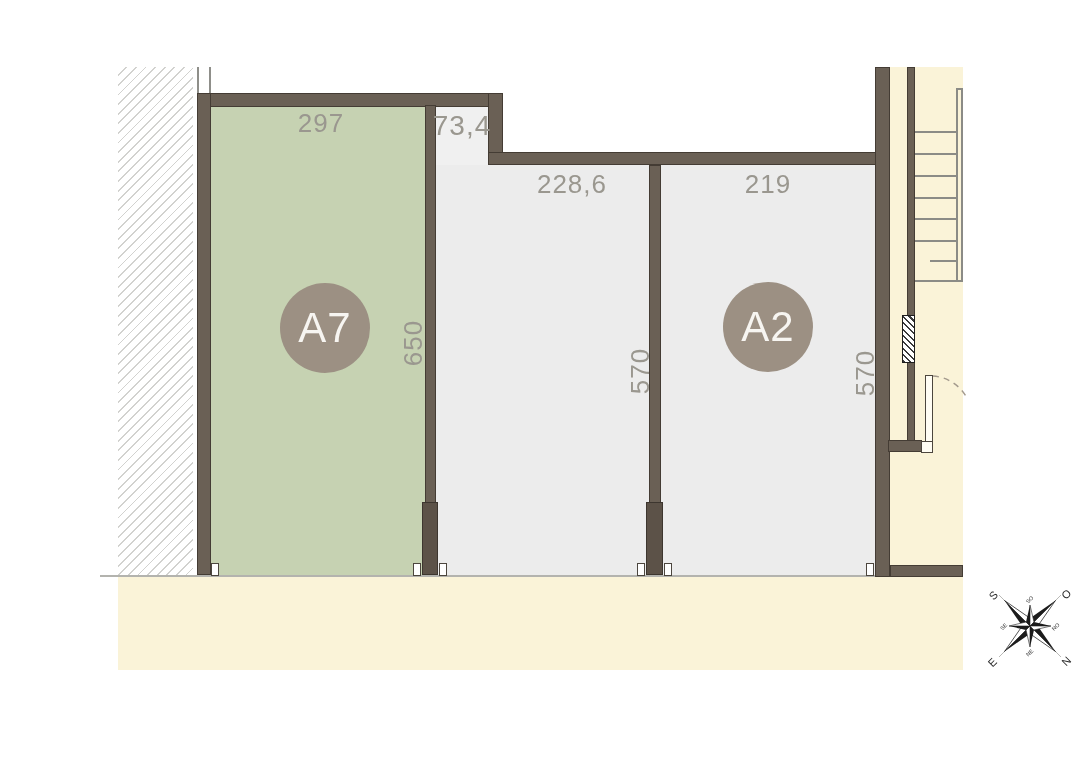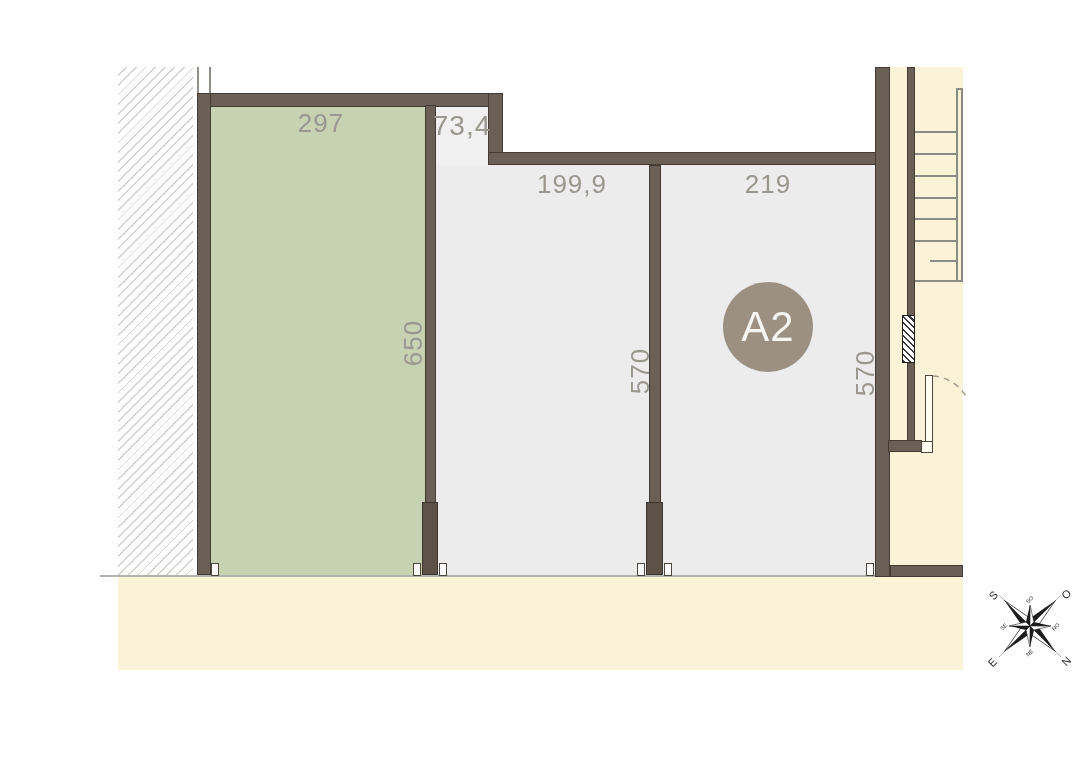--- a/index.html
+++ b/index.html
@@ -100,26 +100,29 @@
 
   <div class="abs stop" style="left:211px;top:563px;width:8px;height:13px;"></div>
   <div class="abs stop" style="left:413px;top:563px;width:8px;height:13px;"></div>
   <div class="abs stop" style="left:439px;top:563px;width:8px;height:13px;"></div>
   <div class="abs stop" style="left:637px;top:563px;width:8px;height:13px;"></div>
   <div class="abs stop" style="left:664px;top:563px;width:8px;height:13px;"></div>
   <div class="abs stop" style="left:866px;top:563px;width:8px;height:13px;"></div>
 
   <div class="abs dim" style="left:281px;top:110px;width:80px;">297</div>
   <div class="abs dim" style="left:432px;top:112px;width:60px;font-size:28px;">73,4</div>
-  <div class="abs dim" style="left:522px;top:171px;width:100px;">199,9</div>
+  <div class="abs dim" style="left:522px;top:171px;width:100px;">228,6</div>
   <div class="abs dim" style="left:718px;top:171px;width:100px;">219</div>
   <div class="abs dim vert" style="left:383px;top:330px;width:60px;">650</div>
   <div class="abs dim vert" style="left:610px;top:358px;width:60px;">570</div>
   <div class="abs dim vert" style="left:835px;top:360px;width:60px;">570</div>
 
+  <div class="abs badge" style="left:280px;top:283px;">
+      <span>A7</span>
+    </div>
   <div class="abs badge" style="left:723px;top:282px;">
       <span>A2</span>
     </div>
 
   <svg class="abs" style="left:984px;top:580px;" width="92" height="92" viewBox="-46 -46 92 92">
     <line x1="-31" y1="-31" x2="31" y2="31" stroke="#9b9b96" stroke-width="0.7"></line>
     <line x1="31" y1="-31" x2="-31" y2="31" stroke="#9b9b96" stroke-width="0.7"></line>
     <g transform="rotate(135)">
 
       <g>

